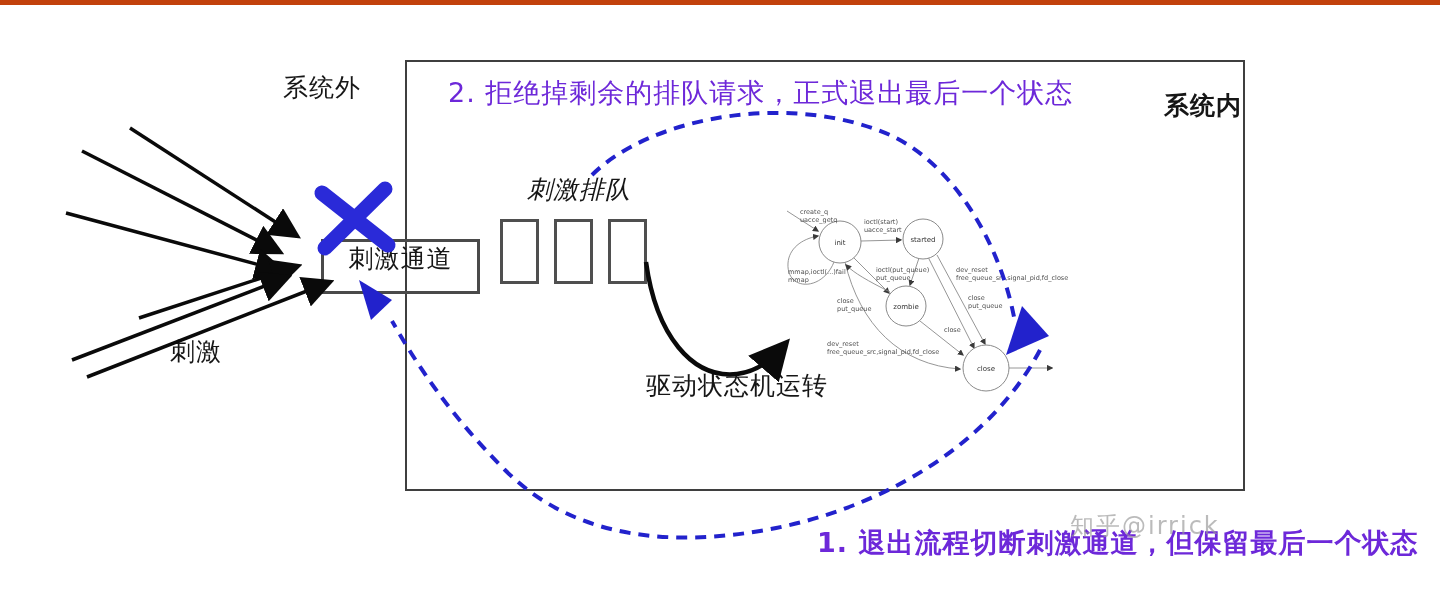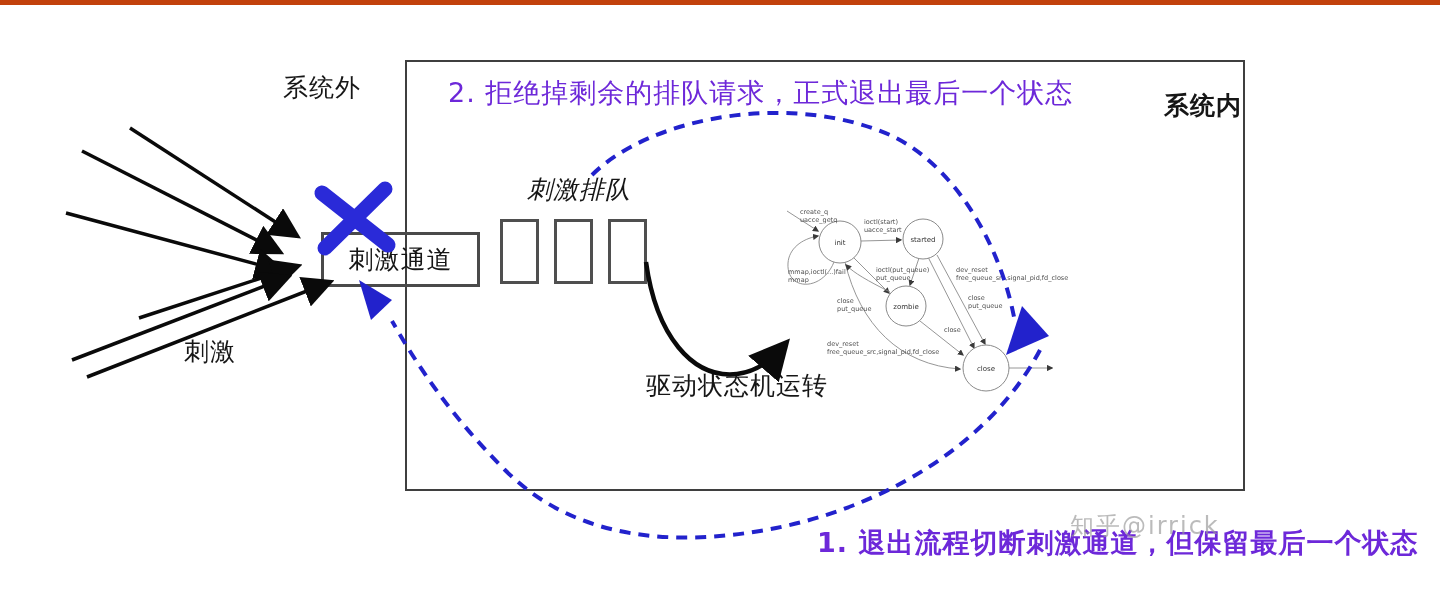--- a/index.html
+++ b/index.html
@@ -9,22 +9,22 @@
     border-top:5px solid #c2410c;border-right:1px solid #d7d7d7;
   }
   .abs{position:absolute;}
   .cn{color:#161616;font-size:25px;letter-spacing:1px;white-space:nowrap;}
   .blue-note{color:#6d28d9;font-size:27px;letter-spacing:1px;white-space:nowrap;}
   #system-box{
     left:405px;top:55px;width:836px;height:427px;
     border:2px solid #3f3f3f;background:transparent;
   }
   #channel-box{
-    left:321px;top:227px;width:153px;height:49px;
-    border:3px solid #4a4a4a;display:flex;align-items:center;justify-content:center;
+    left:321px;top:234px;width:153px;height:49px;
+    border:3px solid #4a4a4a;display:flex;align-items:flex-start;justify-content:center;
     background:transparent;z-index:2;
   }
   .queue-slot{
     top:214px;width:33px;height:59px;border:3px solid #4f4f4f;background:transparent;z-index:2;
   }
   #watermark{
     left:1070px;top:505px;font-size:24px;letter-spacing:2px;
     color:rgba(150,150,150,0.65);z-index:4;white-space:nowrap;
   }
   #overlay{position:absolute;left:0;top:0;z-index:5;pointer-events:none;}
@@ -46,21 +46,21 @@
 
   <div class="abs cn" style="left:527px;top:168px;font-style:italic;">刺激排队</div>
   <div class="abs queue-slot" style="left:500px;"></div>
   <div class="abs queue-slot" style="left:554px;"></div>
   <div class="abs queue-slot" style="left:608px;"></div>
 
   <div class="abs" id="channel-box">
     <span class="cn">刺激通道</span>
   </div>
 
-  <div class="abs cn" style="left:184px;top:330px;">刺激</div>
+  <div class="abs cn" style="left:170px;top:330px;">刺激</div>
 
   <div class="abs cn" style="left:646px;top:364px;">驱动状态机运转</div>
 
   <div class="abs blue-note" style="left:817px;top:520px;font-weight:bold;">1. 退出流程切断刺激通道，但保留最后一个状态</div>
 
   <div class="abs" id="watermark">知乎@irrick</div>
 
   <svg id="overlay" width="1440" height="597" viewBox="0 0 1440 597">
     <defs>
       <marker id="arrowBig" viewBox="0 0 10 10" refX="8.5" refY="5" markerWidth="9" markerHeight="9" orient="auto-start-reverse">

